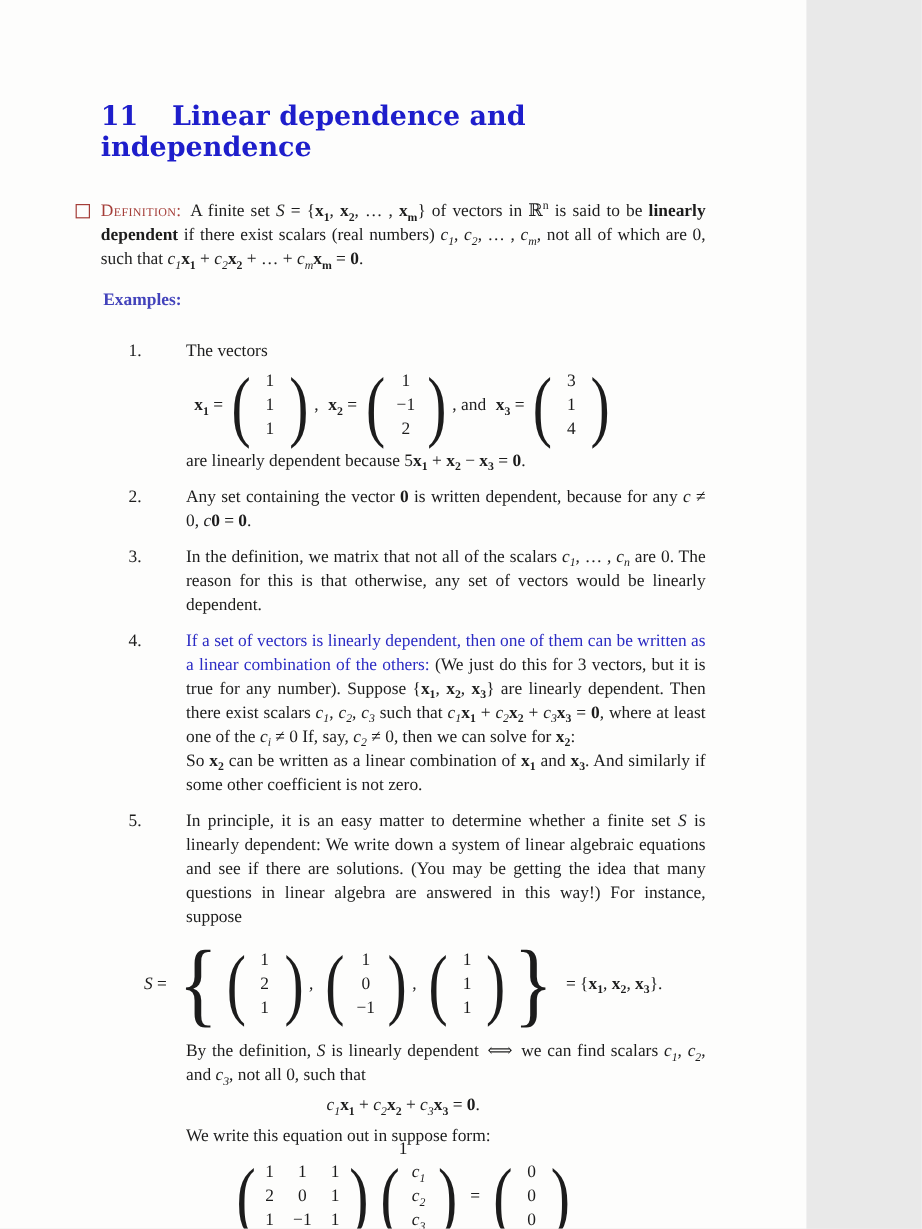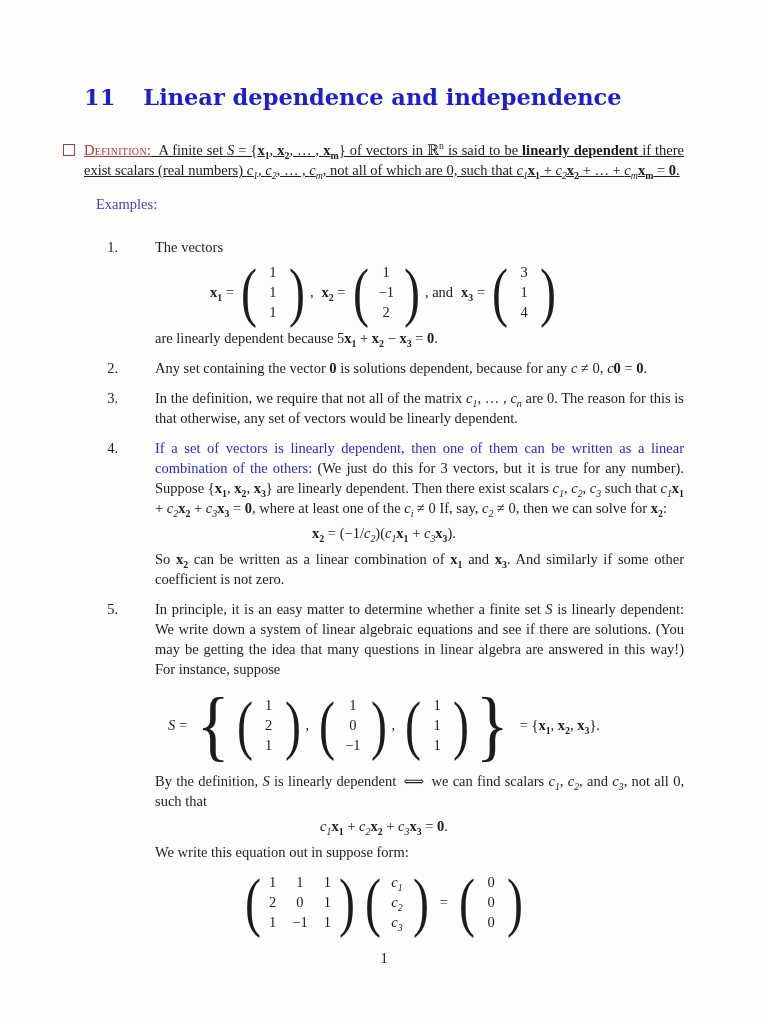--- a/index.html
+++ b/index.html
@@ -5,37 +5,37 @@
   :root{
     --title-blue:#1e1ecb;
     --link-blue:#2b2bc4;
     --examples-blue:#4343bb;
     --def-red:#a43d38;
     --ink:#1c1c1c;
     --paper:#fdfdfc;
   }
   html,body{margin:0;padding:0;background:#e9e9e9;}
   .page{
-    width:768px;height:1024px;box-sizing:border-box;position:relative;
+    width:672px;height:1024px;box-sizing:border-box;position:relative;
     background:var(--paper);overflow:hidden;
     padding:84px 84px 0 84px;
     font-family:"Liberation Serif","DejaVu Serif",serif;
     font-size:14.5px;line-height:20px;color:var(--ink);
   }
   .heading{
     margin:0 0 30px 0;font-family:"DejaVu Serif","Liberation Serif",serif;
     font-size:22.5px;line-height:26px;font-weight:bold;color:var(--title-blue);
   }
   .sec-num{margin-right:28px;}
-  .defn{position:relative;margin:0 0 14px 0;text-align:justify;text-decoration:underline;}
+  .defn{position:relative;margin:0 0 14px 0;text-align:justify;}
   .defbox{
     position:absolute;left:-21px;top:4px;width:10px;height:10px;
     border:1.4px solid var(--def-red);background:transparent;
   }
-  .examples{color:var(--examples-blue);margin:0 0 23px 12px;}
+  .examples{color:var(--examples-blue);margin:0 0 23px 2px;font-weight:bold;}
   .item{display:flex;margin:0 0 10px 0;}
   .num{flex:none;width:34px;text-align:right;margin-right:9px;}
   .itext{flex:1;min-width:0;}
   .ipar{text-align:justify;margin-left:28px;}
   
   .seg{}
   .seg.i{font-style:italic;}
   .seg.b{font-weight:bold;}
   .seg.blue{color:var(--link-blue);}
   .seg.defn{color:var(--def-red);font-variant:small-caps;letter-spacing:.3px;}
@@ -122,36 +122,35 @@
           <span class="paren">)</span>
         </span>
       </div>
       <div class="ipar"><span class="seg">are linearly dependent because 5</span><span class="seg b">x<sub>1</sub></span><span class="seg"> + </span><span class="seg b">x<sub>2</sub></span><span class="seg"> − </span><span class="seg b">x<sub>3</sub></span><span class="seg"> = </span><span class="seg b">0</span><span class="seg">.</span></div>
     </div>
   </div>
 
   <div class="item">
     <span class="num">2.</span>
     <div class="itext">
-      <div class="ipar"><span class="seg">Any set containing the vector </span><span class="seg b">0</span><span class="seg"> is solutions dependent, because for any </span><span class="seg i">c</span><span class="seg"> ≠ 0, </span><span class="seg i">c</span><span class="seg b">0</span><span class="seg"> = </span><span class="seg b">0</span><span class="seg">.</span></div>
+      <div class="ipar"><span class="seg">Any set containing the vector </span><span class="seg b">0</span><span class="seg"> is written dependent, because for any </span><span class="seg i">c</span><span class="seg"> ≠ 0, </span><span class="seg i">c</span><span class="seg b">0</span><span class="seg"> = </span><span class="seg b">0</span><span class="seg">.</span></div>
     </div>
   </div>
 
   <div class="item">
     <span class="num">3.</span>
     <div class="itext">
-      <div class="ipar"><span class="seg">In the definition, we require that not all of the matrix </span><span class="seg i">c<sub>1</sub></span><span class="seg">, … , </span><span class="seg i">c<sub>n</sub></span><span class="seg"> are 0. The reason for this is that otherwise, any set of vectors would be linearly dependent.</span></div>
+      <div class="ipar"><span class="seg">In the definition, we matrix that not all of the scalars </span><span class="seg i">c<sub>1</sub></span><span class="seg">, … , </span><span class="seg i">c<sub>n</sub></span><span class="seg"> are 0. The reason for this is that otherwise, any set of vectors would be linearly dependent.</span></div>
     </div>
   </div>
 
   <div class="item">
     <span class="num">4.</span>
     <div class="itext">
       <div class="ipar"><span class="seg blue">If a set of vectors is linearly dependent, then one of them can be written as a linear combination of the others: </span><span class="seg">(We just do this for 3 vectors, but it is true for any number). Suppose {</span><span class="seg b">x<sub>1</sub></span><span class="seg">, </span><span class="seg b">x<sub>2</sub></span><span class="seg">, </span><span class="seg b">x<sub>3</sub></span><span class="seg">} are linearly dependent. Then there exist scalars </span><span class="seg i">c<sub>1</sub></span><span class="seg">, </span><span class="seg i">c<sub>2</sub></span><span class="seg">, </span><span class="seg i">c<sub>3</sub></span><span class="seg"> such that </span><span class="seg i">c<sub>1</sub></span><span class="seg b">x<sub>1</sub></span><span class="seg"> + </span><span class="seg i">c<sub>2</sub></span><span class="seg b">x<sub>2</sub></span><span class="seg"> + </span><span class="seg i">c<sub>3</sub></span><span class="seg b">x<sub>3</sub></span><span class="seg"> = </span><span class="seg b">0</span><span class="seg">, where at least one of the </span><span class="seg i">c<sub>i</sub></span><span class="seg"> ≠ 0 If, say, </span><span class="seg i">c<sub>2</sub></span><span class="seg"> ≠ 0, then we can solve for </span><span class="seg b">x<sub>2</sub></span><span class="seg">:</span></div>
-      <div class="mathline"><span class="seg b">x<sub>2</sub></span><span class="seg"> = (−1/</span><span class="seg i">c<sub>2</sub></span><span class="seg">)(</span><span class="seg i">c<sub>1</sub></span><span class="seg b">x<sub>1</sub></span><span class="seg"> + </span><span class="seg i">c<sub>3</sub></span><span class="seg b">x<sub>3</sub></span><span class="seg">).</span></div>
       <div class="ipar"><span class="seg">So </span><span class="seg b">x<sub>2</sub></span><span class="seg"> can be written as a linear combination of </span><span class="seg b">x<sub>1</sub></span><span class="seg"> and </span><span class="seg b">x<sub>3</sub></span><span class="seg">. And similarly if some other coefficient is not zero.</span></div>
     </div>
   </div>
 
   <div class="item">
     <span class="num">5.</span>
     <div class="itext">
       <div class="ipar"><span class="seg">In principle, it is an easy matter to determine whether a finite set </span><span class="seg i">S</span><span class="seg"> is linearly dependent: We write down a system of linear algebraic equations and see if there are solutions. (You may be getting the idea that many questions in linear algebra are answered in this way!) For instance, suppose</span></div>
 
       <div class="display set-display">

